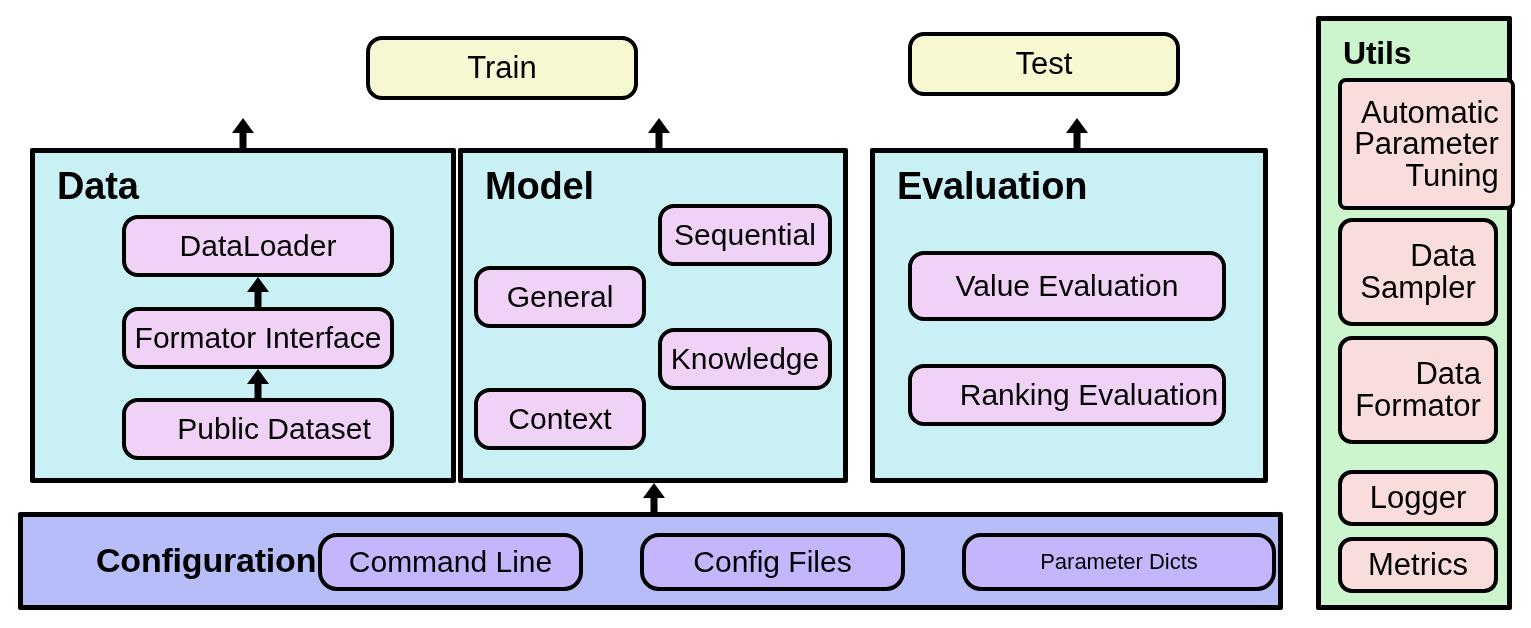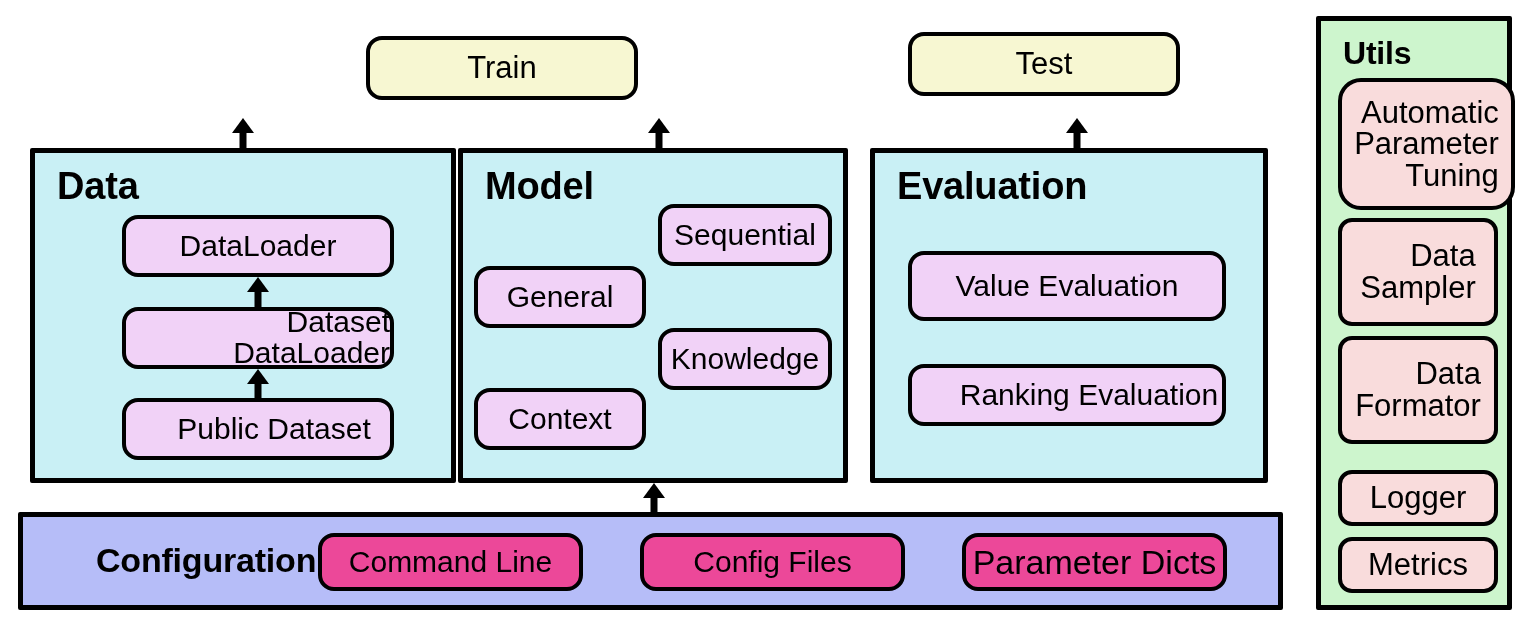--- a/index.html
+++ b/index.html
@@ -49,21 +49,21 @@
   }
 
   
   .fill-exec    { background: #fae1ef; }
   .fill-stage   { background: #c9f0f5; }
   .fill-config  { background: #b6bdf8; }
   .fill-utils   { background: #cdf5cd; }
 
   .pill-train   { background: #f7f7d2; }
   .pill-module  { background: #f1d2f7; }
-  .pill-config  { background: #ec4899; }
+  .pill-config  { background: #c4b5fd; border-radius: 19px; }
   .pill-utils   { background: #f9dcdc; }
 
   
   .arrow {
     position: absolute;
     width: 0;
     height: 0;
   }
   .arrow .shaft {
     position: absolute;
@@ -106,21 +106,21 @@
   </div>
 
   <div class="panel fill-stage" style="left:30px; top:148px; width:426px; height:335px;">
     <div class="panel-title" style="left:22px; top:12px; font-size:38px;">Data</div>
   </div>
   <div class="pill pill-module" style="left:122px; top:215px; width:272px; height:62px; font-size:30px;">DataLoader</div>
   <div class="arrow" style="left:247px; top:277px; width:22px; height:32px;">
     <div class="head"></div>
     <div class="shaft" style="top:13px; height:19px;"></div>
   </div>
-  <div class="pill pill-module" style="left:122px; top:307px; width:272px; height:62px; font-size:30px;">Dataset DataLoader</div>
+  <div class="pill pill-module" style="left:122px; top:307px; width:272px; height:62px; font-size:30px;">Formator Interface</div>
   <div class="arrow" style="left:247px; top:369px; width:22px; height:30px;">
     <div class="head"></div>
     <div class="shaft" style="top:13px; height:17px;"></div>
   </div>
   <div class="pill pill-module" style="left:122px; top:398px; width:272px; height:62px; font-size:30px;padding-left:32px;">Public Dataset</div>
 
   <div class="panel fill-stage" style="left:458px; top:148px; width:390px; height:335px;">
     <div class="panel-title" style="left:22px; top:12px; font-size:38px;">Model</div>
   </div>
   <div class="pill pill-module" style="left:658px; top:204px; width:174px; height:62px; font-size:30px;">Sequential</div>
@@ -137,26 +137,26 @@
   <div class="arrow" style="left:643px; top:483px; width:22px; height:30px;">
     <div class="head"></div>
     <div class="shaft" style="top:13px; height:17px;"></div>
   </div>
 
   <div class="panel fill-config" style="left:18px; top:512px; width:1265px; height:98px;">
     <div class="panel-title" style="left:28px; top:24px; font-size:34px;margin-left:45px;">Configuration</div>
   </div>
   <div class="pill pill-config" style="left:318px; top:533px; width:265px; height:58px; font-size:30px;">Command Line</div>
   <div class="pill pill-config" style="left:640px; top:533px; width:265px; height:58px; font-size:30px;">Config Files</div>
-  <div class="pill pill-config" style="left:962px; top:533px; width:265px; height:58px; font-size:34px;">Parameter Dicts</div>
+  <div class="pill pill-config" style="left:962px; top:533px; width:314px; height:58px; font-size:22px;">Parameter Dicts</div>
 
   <div class="panel fill-utils" style="left:1316px; top:16px; width:196px; height:594px;">
     <div class="panel-title" style="left:22px; top:14px; font-size:32px;">Utils</div>
   </div>
-  <div class="pill pill-utils" style="left:1338px; top:78px; width:177px; height:132px; font-size:31px; border-radius:23px;">Automatic
+  <div class="pill pill-utils" style="left:1338px; top:78px; width:177px; height:132px; font-size:31px; border-radius:8px;">Automatic
 Parameter
 Tuning</div>
   <div class="pill pill-utils" style="left:1338px; top:218px; width:160px; height:108px; font-size:31px; border-radius:14px;">Data
 Sampler</div>
   <div class="pill pill-utils" style="left:1338px; top:336px; width:160px; height:108px; font-size:31px; border-radius:14px;">Data
 Formator</div>
   <div class="pill pill-utils" style="left:1338px; top:470px; width:160px; height:56px; font-size:31px; border-radius:14px;">Logger</div>
   <div class="pill pill-utils" style="left:1338px; top:537px; width:160px; height:56px; font-size:31px; border-radius:14px;">Metrics</div>
 
 </div>

